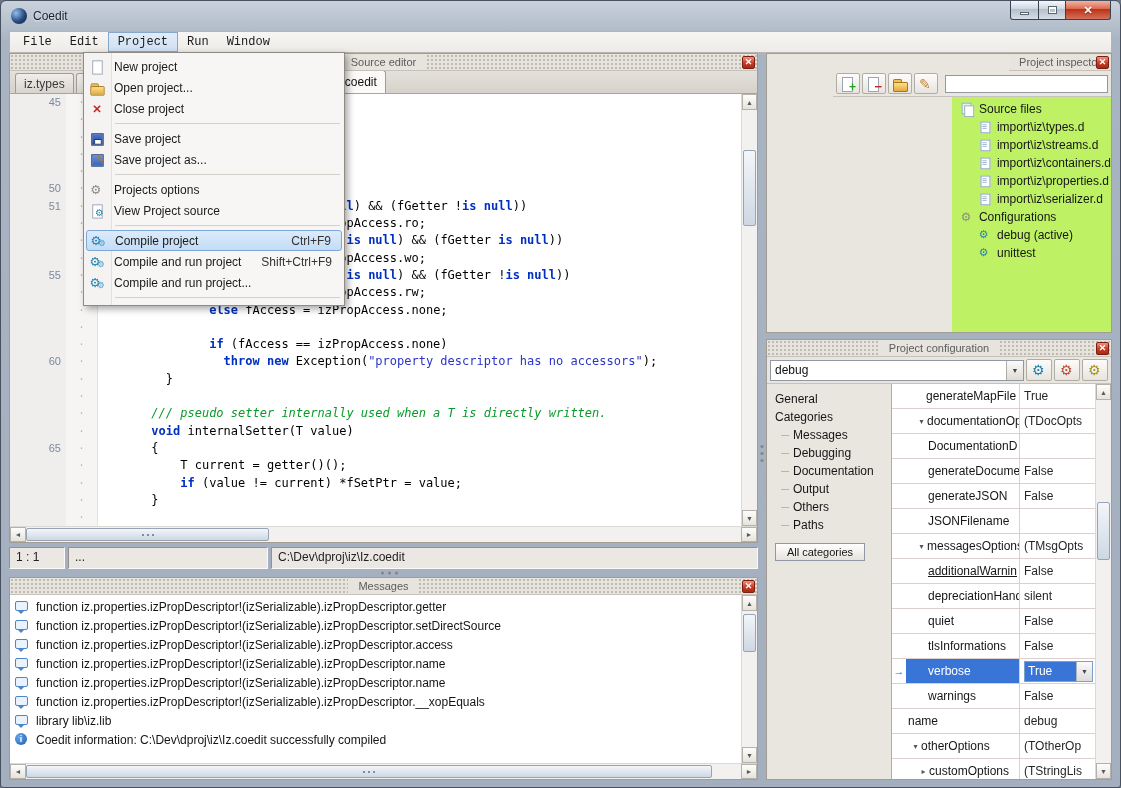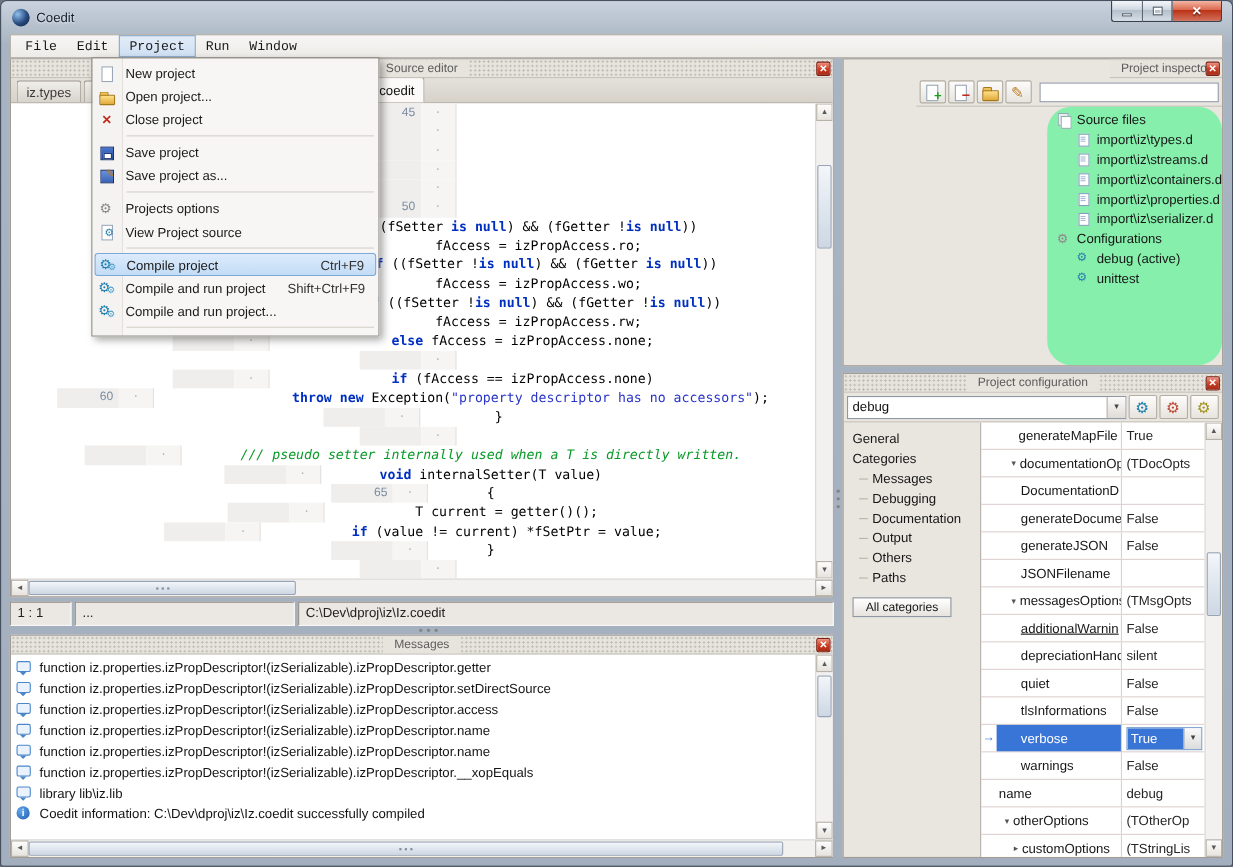--- a/index.html
+++ b/index.html
@@ -51,21 +51,21 @@
 
   
   .editor-panel { height:490px; flex:0 0 490px; background:#efeeec; }
   .tabbar { height:23px; flex:0 0 23px; background:linear-gradient(#e4e1db,#d6d2ca); border-bottom:1px solid #aaa49b;
     display:flex; align-items:flex-end; padding-left:5px; }
   .tab { height:20px; margin-right:2px; padding:0 8px; font-size:12px; color:#3a3a3a; display:flex; align-items:center;
     background:linear-gradient(#f0eeea,#d8d4cc); border:1px solid #a29c93; border-bottom:none; border-radius:3px 3px 0 0; }
   .tab.active { height:23px; background:#fbfaf8; color:#111; }
   .editor-body { flex:1; display:flex; overflow:hidden; background:#fff; }
   .code-area { flex:1; overflow:hidden; }
-  .code-line { height:17.3px; line-height:17.3px; display:flex; white-space:pre; font-family:"DejaVu Sans Mono", monospace; font-size:12px;justify-content:center; }
+  .code-line { height:17.3px; line-height:17.3px; display:flex; white-space:pre; font-family:"DejaVu Sans Mono", monospace; font-size:12px; }
   .ln { flex:0 0 56px; text-align:right; padding-right:5px; background:#efeeec; color:#7a8aa0; font-size:11px; font-family:"Liberation Sans",sans-serif; }
   .lmark { flex:0 0 32px; background:#f6f5f3; border-right:1px solid #e4e2de; color:#b9b6b0; text-align:center; font-size:10px; }
   .ctext { padding-left:10px; color:#000; }
   .k { color:#0030c0; font-weight:bold; }
   .s { color:#2a35c8; }
   .c { color:#0a9a28; font-style:italic; }
 
   
   .vscroll { flex:0 0 16px; background:#f2f1ef; border-left:1px solid #dcd9d4; display:flex; flex-direction:column; }
   .hscroll { flex:0 0 16px; background:#f2f1ef; border-top:1px solid #dcd9d4; display:flex; }
@@ -130,21 +130,21 @@
   .ic-info::before { content:"i"; left:1px; top:1px; width:12px; height:12px; border-radius:50%;
     background:radial-gradient(circle at 4px 4px,#63a7ea,#1e5cb0); color:#fff; font-size:9px; font-weight:bold; text-align:center; line-height:12px; }
 
   
   .inspector-panel { height:280px; flex:0 0 280px; background:#e9e6e0;align-items:flex-end; }
   .insp-toolbar { height:26px; flex:0 0 26px; background:#e9e6e0; border-bottom:1px solid #c6c2bb;
     display:flex; align-items:center; padding:0 3px; gap:2px; }
   .tb-btn { width:24px; height:21px; border:1px solid #b2ada4; border-radius:2px;
     background:linear-gradient(#fdfcfb,#e7e4de); display:flex; align-items:center; justify-content:center; }
   .insp-filter { flex:1; height:18px; margin-left:5px; border:1px solid #8f98a4; background:#fff; font-size:12px; padding:0 3px; }
-  .tree { flex:1; background:#86efac; padding-top:3px; overflow:hidden;border-radius:22px; }
+  .tree { flex:1; background:#bef264; padding-top:3px; overflow:hidden; }
   .tree-row { height:18px; display:flex; align-items:center; font-size:12px; color:#161616; white-space:nowrap; }
   .tree-row .ic { margin-right:4px; transform:scale(.9); }
   .lvl0 { padding-left:7px; } .lvl1 { padding-left:25px; }
 
   .rgap { height:6px; flex:0 0 6px; }
 
   
   .config-panel { flex:1; background:#e9e6e0; }
   .cfg-selrow { height:27px; flex:0 0 27px; display:flex; align-items:center; gap:2px; padding:0 3px;
     background:#e9e6e0; border-bottom:1px solid #c6c2bb; }

